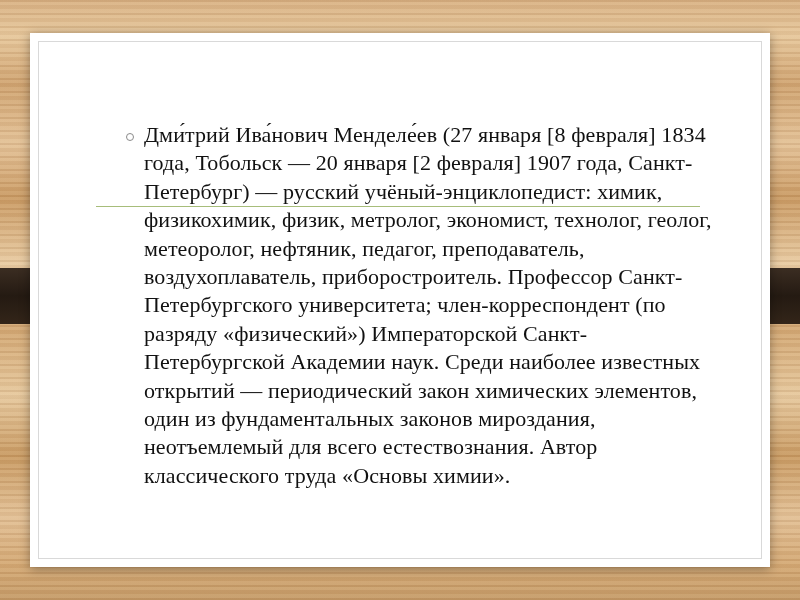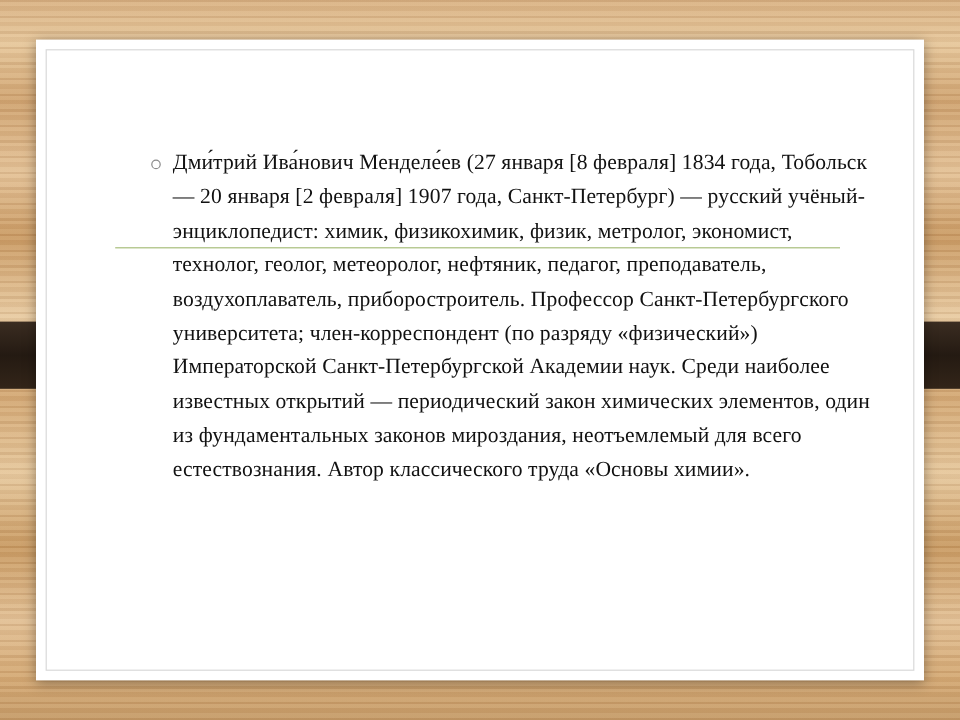--- a/index.html
+++ b/index.html
@@ -115,21 +115,21 @@
     width: 6px;
     height: 6px;
     border: 1px solid #8a8a8a;
     border-radius: 50%;
     background: transparent;
   }
 
   .bullet-text {
     flex: 1 1 auto;
     font-family: "Liberation Serif", serif;
-    font-size: 18px;
+    font-size: 22px;
     line-height: 28.4px;
     color: #111111;
     text-align: left;
     letter-spacing: 0.1px;
   }
 </style>
 </head>
 <body>
 
 <div class="slide">

